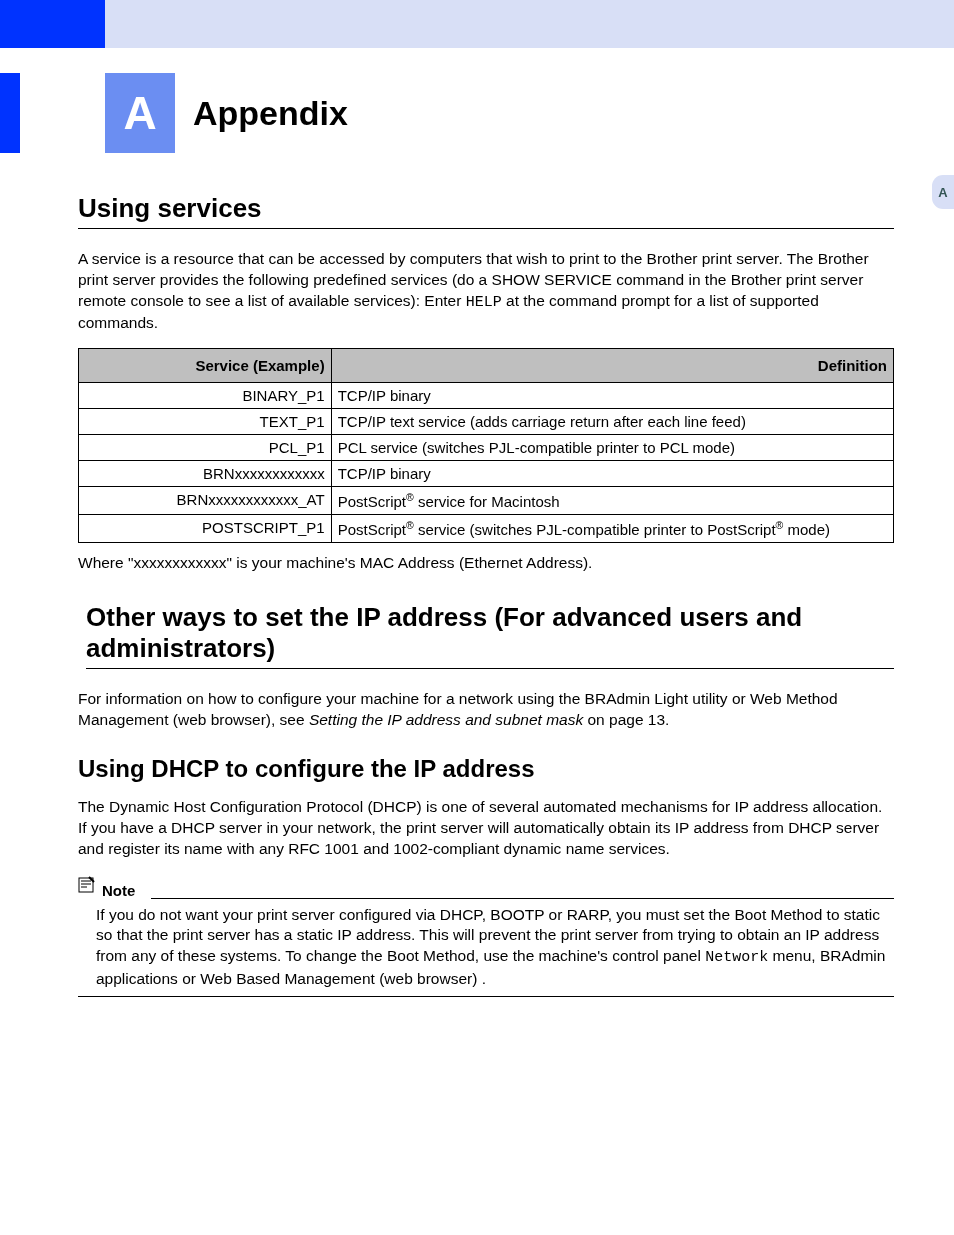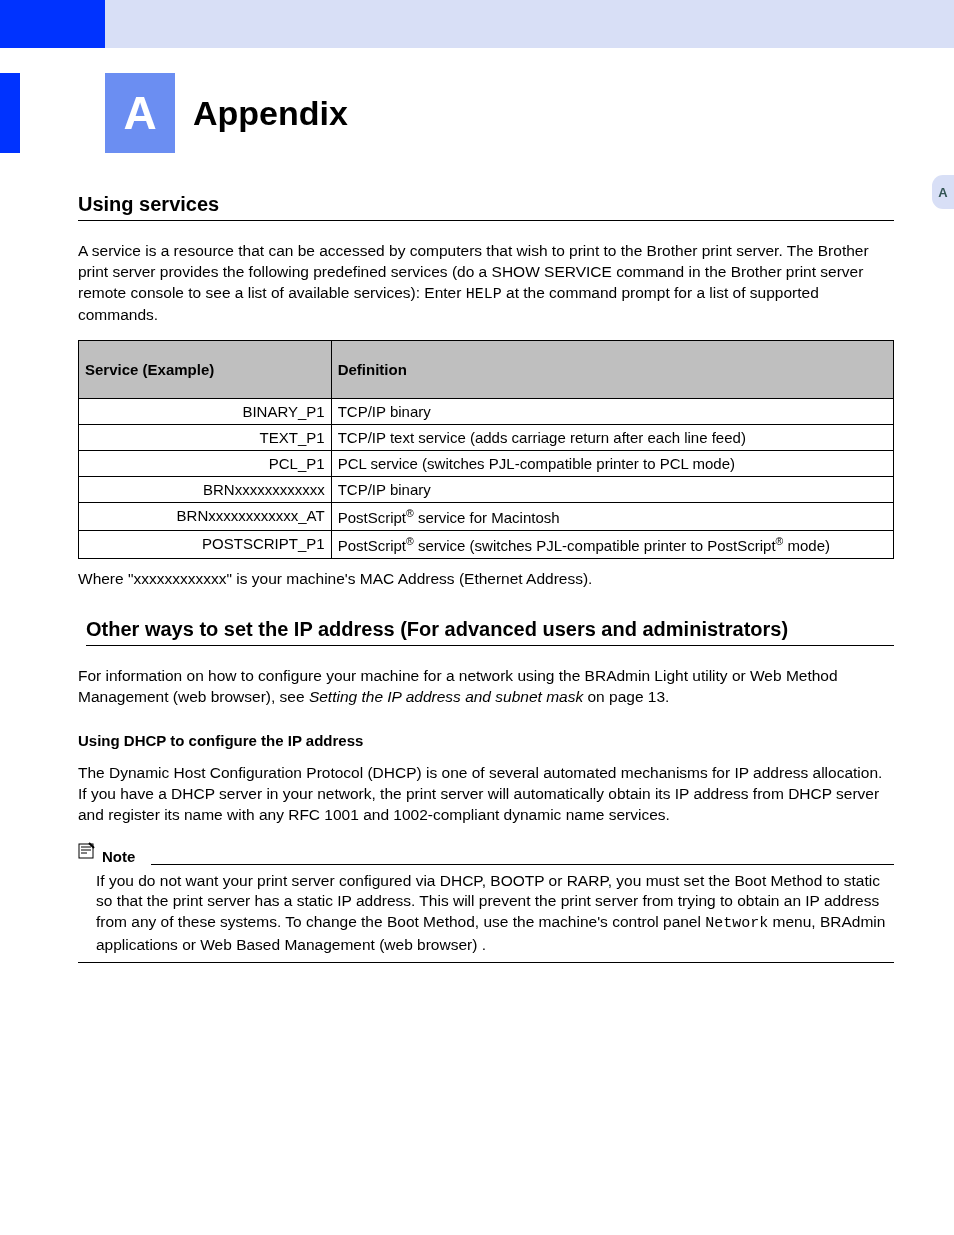--- a/index.html
+++ b/index.html
@@ -52,21 +52,21 @@
     font-size: 13px;
     font-weight: bold;
     display: flex;
     align-items: center;
     justify-content: center;
   }
   .content {
     padding: 40px 60px 30px 78px;
   }
   h2.section {
-    font-size: 20px;
+    font-size: 26px;
     font-weight: bold;
     margin-bottom: 20px;
     border-bottom: 1px solid #000;
     padding-bottom: 4px;
   }
   p.body {
     font-size: 15.5px;
     line-height: 1.35;
     margin-bottom: 14px;
   }
@@ -76,33 +76,33 @@
   }
   table.svc {
     width: 100%;
     border-collapse: collapse;
     margin: 8px 0 10px 0;
     font-size: 15px;
   }
   table.svc th {
     background: #bfbfbf;
     border: 1px solid #000;
-    padding: 20px 6px;
-    font-weight: bold;
-    text-align: left;
+    padding: 8px 6px;
+    font-weight: bold;
+    text-align: right;
   }
   table.svc td {
     border: 1px solid #000;
     padding: 4px 6px;
     vertical-align: top;
   }
   table.svc td:first-child { width: 31%; text-align: right; }
   sup { font-size: 0.7em; vertical-align: super; }
   h3.sub {
-    font-size: 15px;
+    font-size: 24px;
     font-weight: bold;
     margin: 24px 0 14px 0;
   }
   .note-block {
     margin-top: 16px;
   }
   .note-head {
     display: flex;
     align-items: flex-end;
     gap: 6px;

